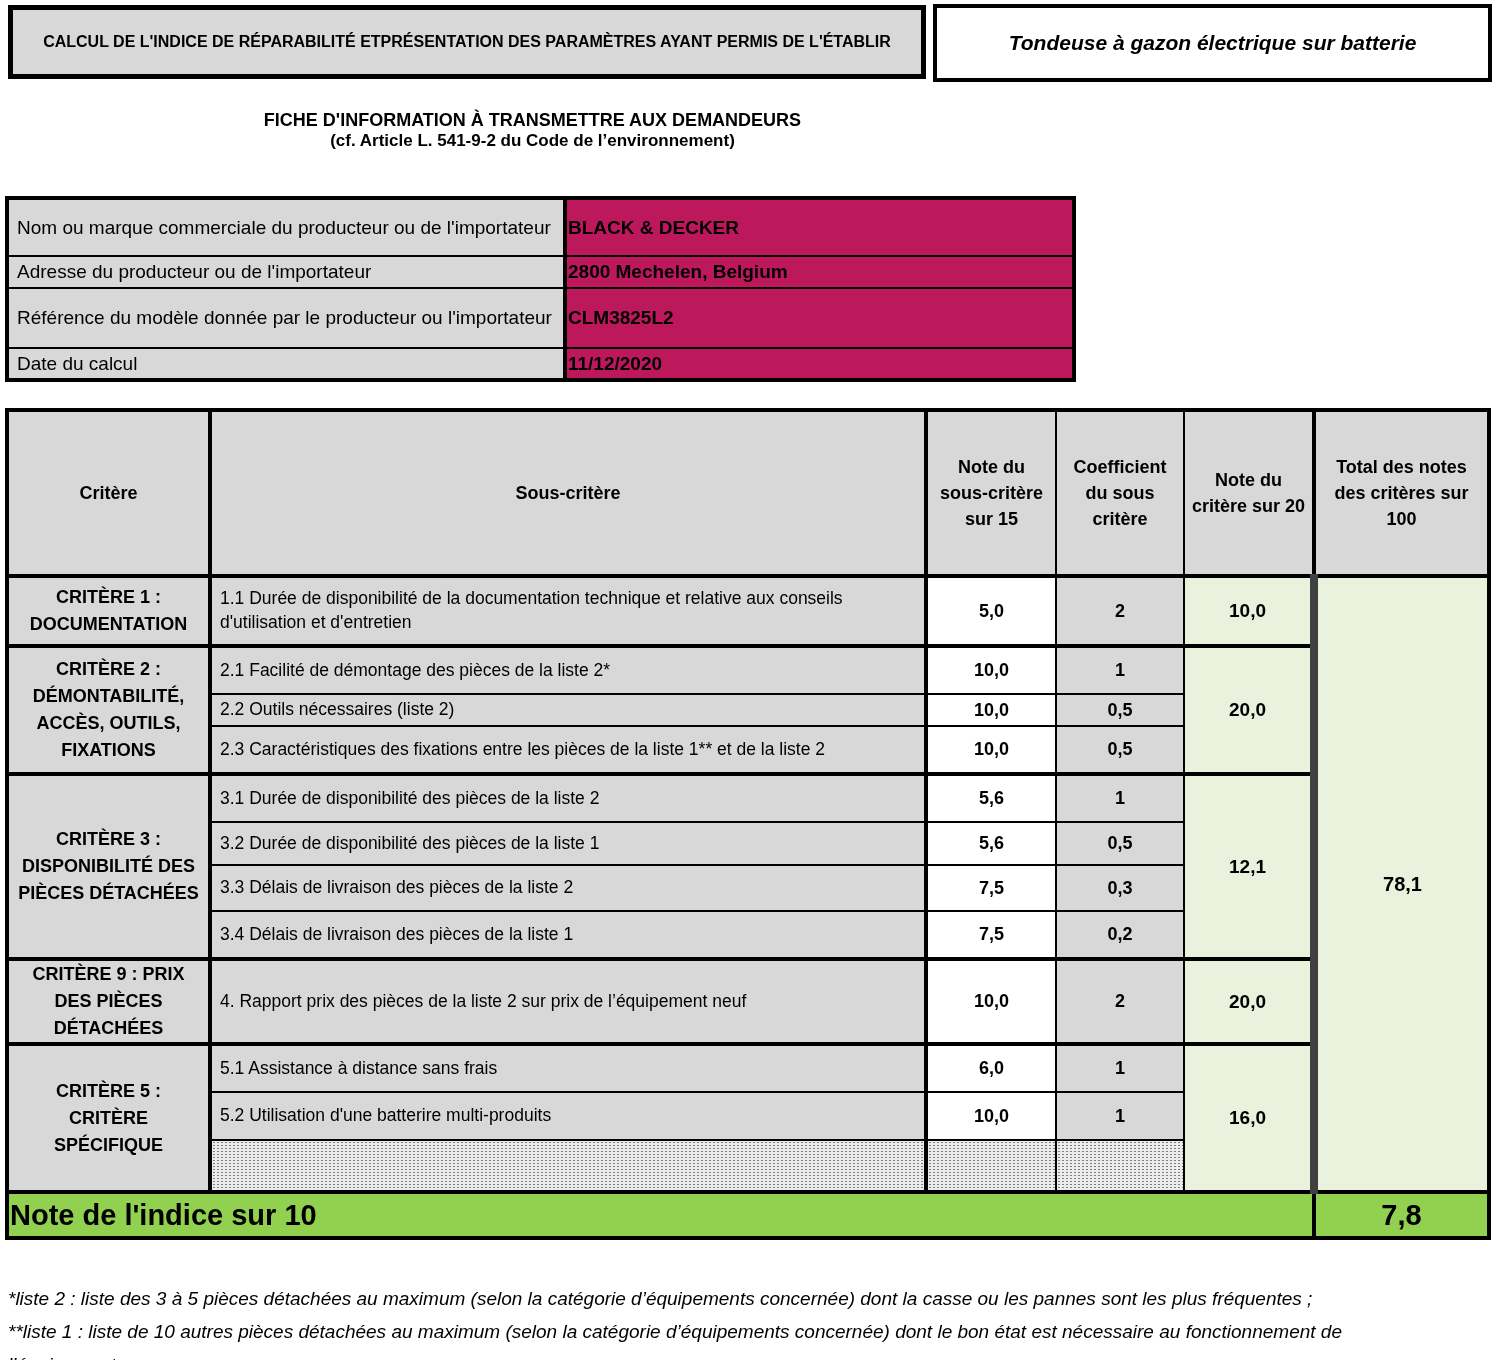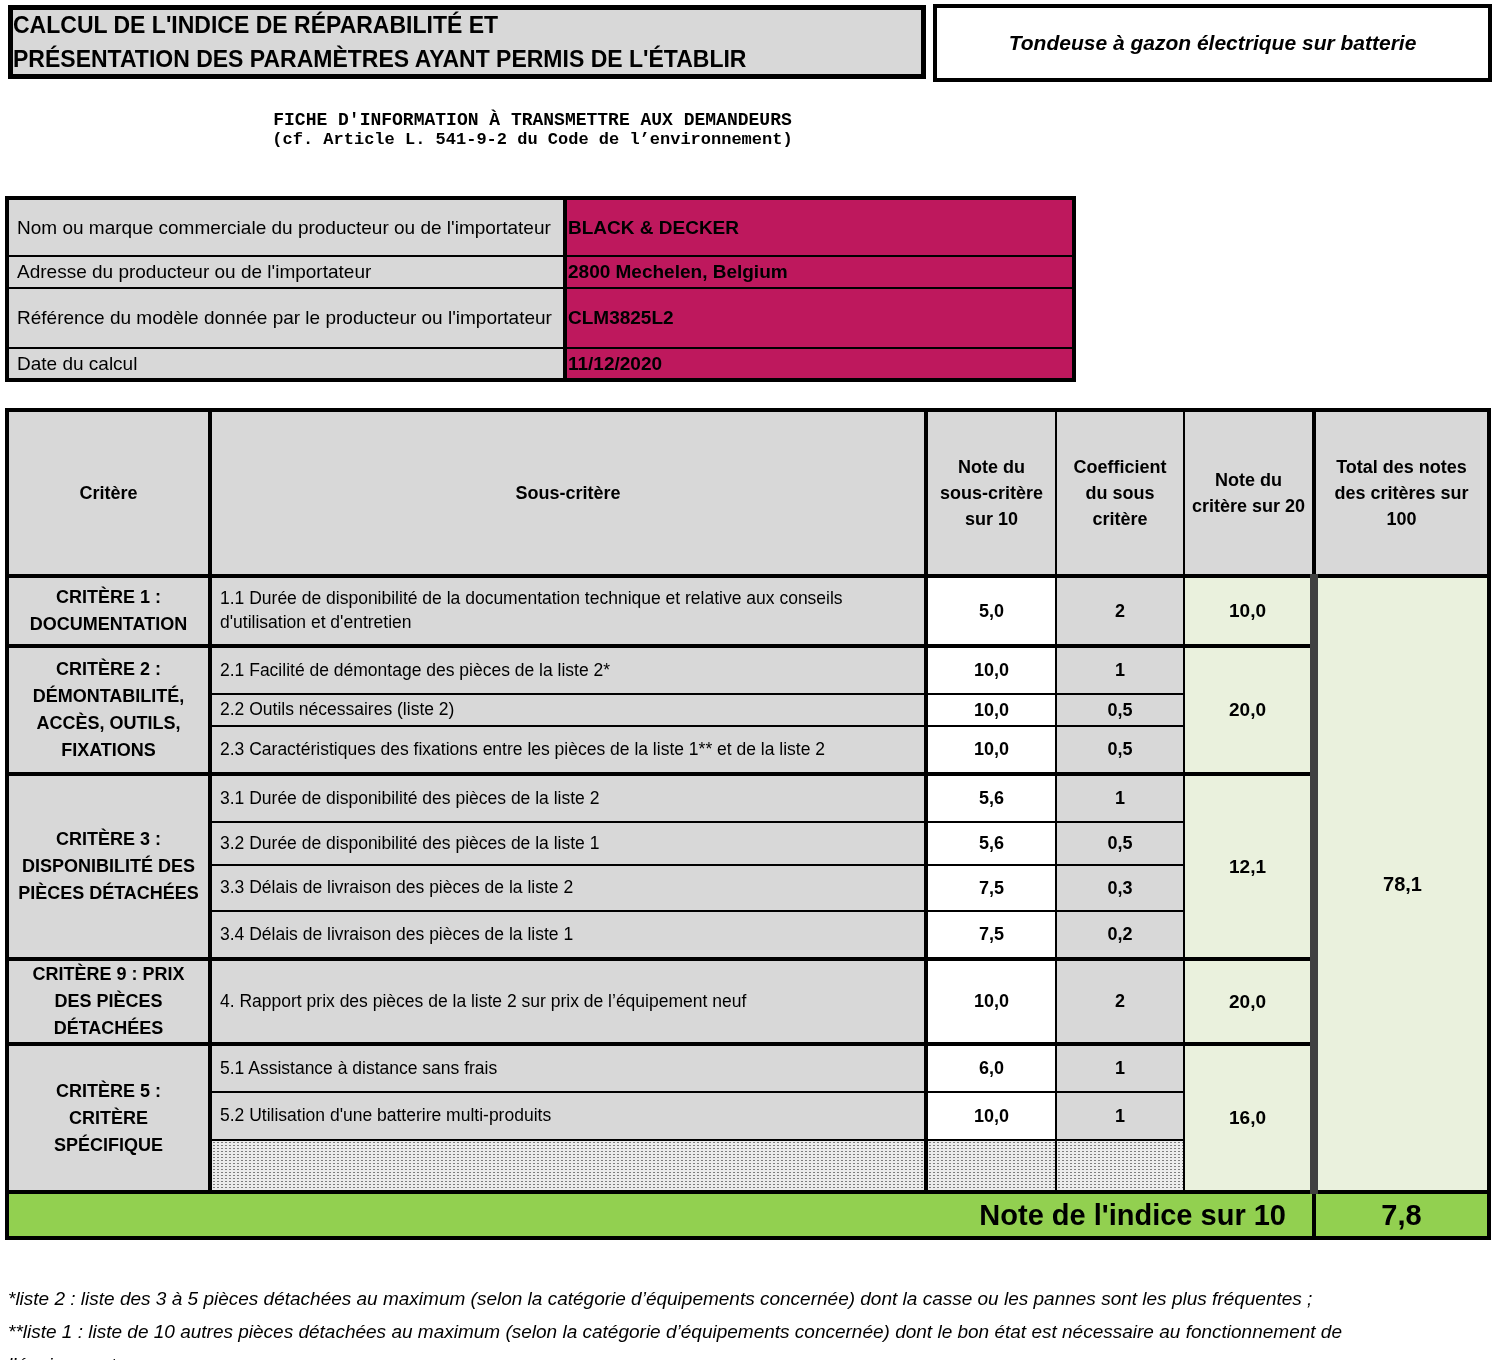--- a/index.html
+++ b/index.html
@@ -6,32 +6,32 @@
   body{
     width:1500px;height:1360px;background:#ffffff;color:#000;
     font-family:"Liberation Sans", sans-serif;position:relative;overflow:hidden;
   }
   .page{position:absolute;inset:0;}
 
   
   .title-box{
     position:absolute;left:8px;top:5px;width:908px;height:64px;
     background:#d8d8d8;border:5px solid #000;
-    display:flex;flex-direction:column;justify-content:center;align-items:flex-start;
-    text-align:center;font-weight:bold;font-size:23px;line-height:1.5;
+    display:flex;flex-direction:row;justify-content:center;align-items:center;
+    text-align:center;font-weight:bold;font-size:16px;line-height:1.5;
   }
   .product-box{
     position:absolute;left:933px;top:4px;width:551px;height:70px;
     background:#fff;border:4px solid #000;
     display:flex;align-items:center;justify-content:center;
     font-weight:bold;font-style:italic;font-size:21px;
   }
 
   
-  .subtitle{position:absolute;top:110px;left:0;width:1065px;text-align:center;font-weight:bold;font-family:Liberation Mono, monospace;}
+  .subtitle{position:absolute;top:110px;left:0;width:1065px;text-align:center;font-weight:bold;}
   .subtitle .l1{font-size:18px;}
   .subtitle .l2{font-size:17px;}
 
   
   .info-table{position:absolute;top:196px;left:5px;border-collapse:collapse;border:4px solid #000;table-layout:fixed;}
   .info-table td{border:2px solid #000;font-size:19px;vertical-align:middle;}
   .info-table td.label{width:538px;background:#d8d8d8;padding:2px 8px;border-right:4px solid #000;}
   .info-table td.value{width:503px;background:#be185d;font-weight:bold;}
 
   
@@ -50,21 +50,21 @@
   td.n10{background:#ffffff;font-weight:bold;font-size:18px;text-align:center;}
   td.coef{background:#d8d8d8;font-weight:bold;font-size:18px;text-align:center;}
   td.n20{background:#eaf1dd;font-weight:bold;font-size:19px;text-align:center;}
   td.total{background:#eaf1dd;font-weight:bold;font-size:20px;text-align:center;border-left:8px solid #404040;}
   td.hatch{
     background-color:#ececec;
     background-image:radial-gradient(#7e7e7e 1px, transparent 1px);
     background-size:4px 3px;
   }
   td.idx-label{
-    background:#92d050;font-weight:bold;font-size:29px;text-align:right;
+    background:#92d050;font-weight:bold;font-size:29px;text-align:left;
     padding-right:26px;border-top:4px solid #000;border-right:4px solid #000;
   }
   td.idx-value{background:#92d050;font-weight:bold;font-size:29px;text-align:center;border-top:4px solid #000;}
 
   
   .footnotes{
     position:absolute;top:1282px;left:8px;width:1400px;
     font-style:italic;font-size:19px;line-height:33px;
   }
   .footnotes p{margin:0;}
@@ -114,21 +114,21 @@
         <col style="width:716px">
         <col style="width:130px">
       <col style="width:128px">
         <col style="width:130px">
         <col style="width:175px">
     </colgroup>
     <tbody>
         <tr style="height:166px">
       <th class="c-crit">Critère</th>
       <th class="c-sous">Sous-critère</th>
-      <th>Note du sous-critère sur 10</th>
+      <th>Note du sous-critère sur 15</th>
       <th>Coefficient du sous critère</th>
       <th class="c-n20">Note du critère sur 20</th>
       <th>Total des notes des critères sur 100</th>
     </tr>
 
     <tr style="height:70px">
       <td class="crit c-crit">CRITÈRE 1 : DOCUMENTATION</td>
       <td class="sous c-sous">1.1 Durée de disponibilité de la documentation technique et relative aux conseils d'utilisation et d'entretien</td>
       <td class="n10">5,0</td>
       <td class="coef">2</td>

